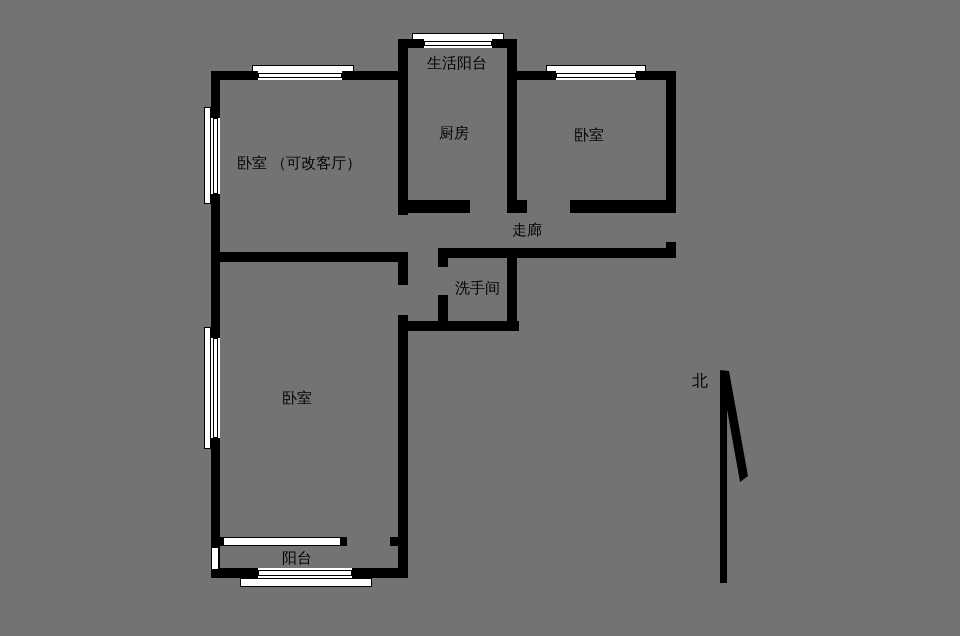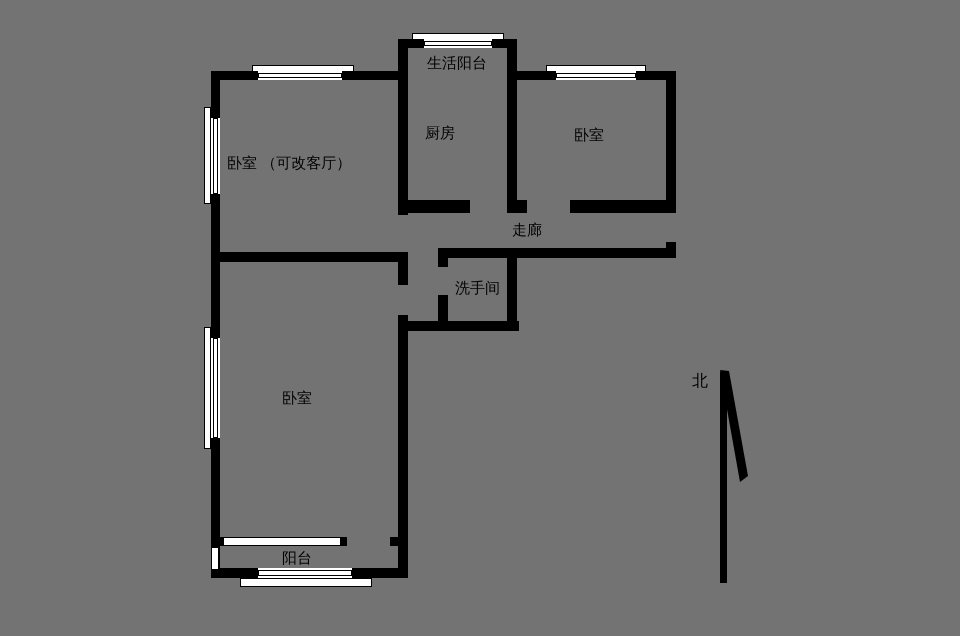--- a/index.html
+++ b/index.html
@@ -90,23 +90,23 @@
 
   <div class="wstrip" style="left:224px;top:537px;width:116px;height:9px;"></div>
 
   <div class="wgap" style="left:252px;top:568px;width:106px;height:10px;"></div>
   <div class="wcap" style="left:252px;top:568px;width:6px;height:10px;"></div>
   <div class="wcap" style="left:352px;top:568px;width:6px;height:10px;"></div>
   <div class="wframe" style="left:258px;top:570px;width:94px;height:6px;"></div>
   <div class="wframe" style="left:240px;top:578px;width:132px;height:9px;"></div>
 
   <span class="room-label" style="left:427px;top:54px;">生活阳台</span>
-  <span class="room-label" style="left:425px;top:124px;">厨房</span>
+  <span class="room-label" style="left:439px;top:124px;">厨房</span>
   <span class="room-label" style="left:574px;top:126px;">卧室</span>
-  <span class="room-label" style="left:227px;top:154px;">卧室 （可改客厅）</span>
+  <span class="room-label" style="left:237px;top:154px;">卧室 （可改客厅）</span>
   <span class="room-label" style="left:512px;top:221px;text-align:right;">走廊</span>
   <span class="room-label" style="left:455px;top:279px;">洗手间</span>
   <span class="room-label" style="left:282px;top:389px;">卧室</span>
   <span class="room-label" style="left:282px;top:549px;">阳台</span>
 
   <span class="north-label" style="left:692px;top:372px;">北</span>
   <svg width="70" height="225" viewBox="0 0 70 225" style="position:absolute;left:688px;top:362px;">
     <line x1="35.5" y1="10" x2="35.5" y2="221" stroke="#000" stroke-width="7"></line>
     <polygon points="32,8 41,9 60,114 52,120" fill="#000"></polygon>
   </svg>

